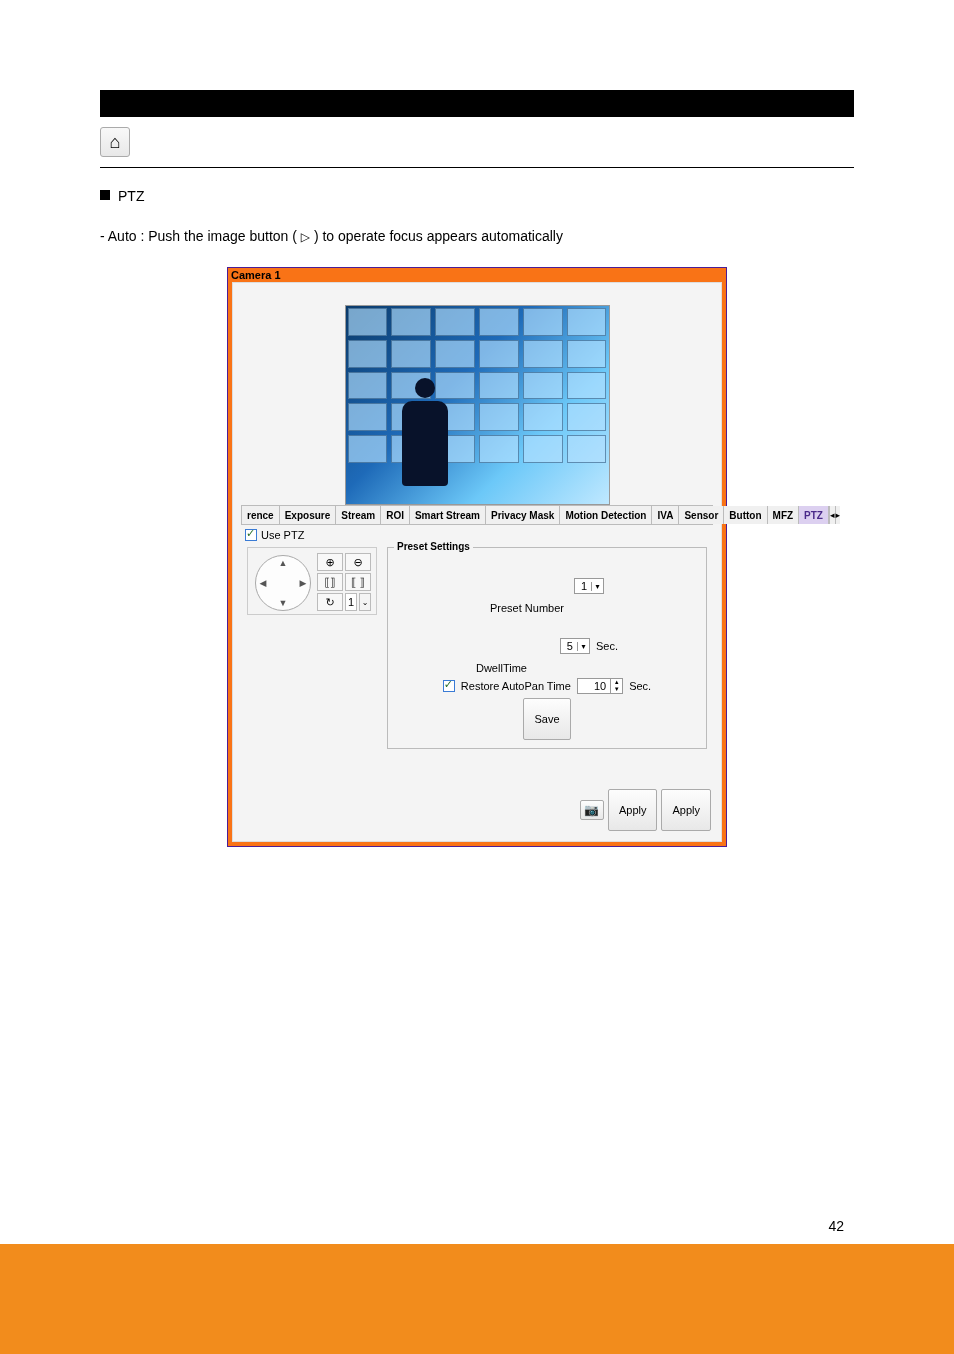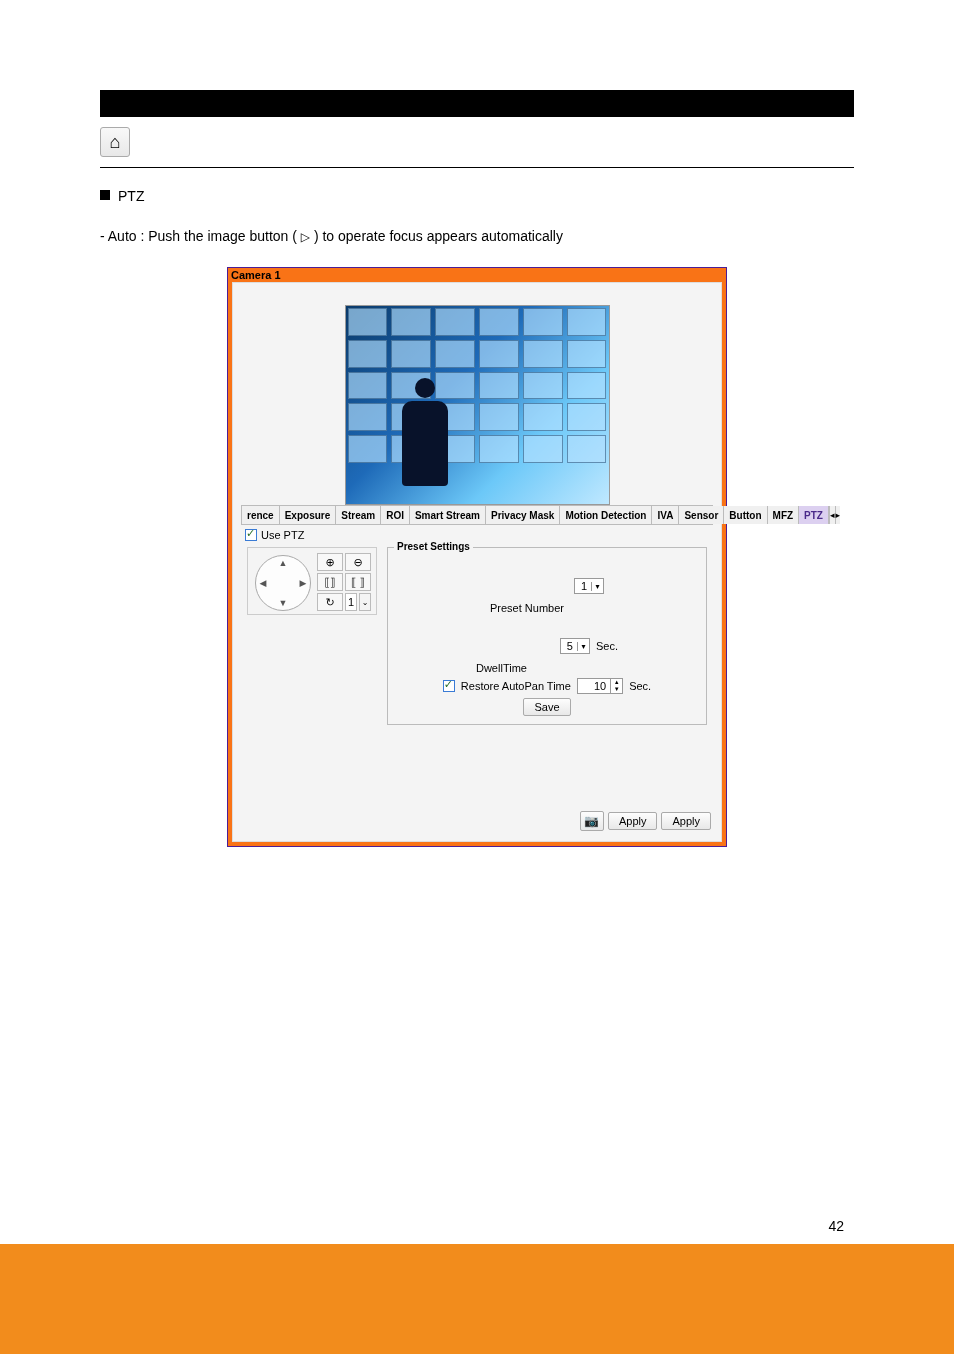--- a/index.html
+++ b/index.html
@@ -126,21 +126,21 @@
   .preset-row { display:flex; align-items:center; gap:6px; margin-bottom:4px;}
   .plabel { width:78px;margin-top:44px;}
   .dd { border:1px solid #999; background:#fff; height:16px; display:flex; align-items:center;}
   .dd .ddv { padding: 0 4px; min-width:16px; text-align:right;}
   .dd .dda { width:12px; border-left:1px solid #999; text-align:center; font-size:8px;}
   .spin { border:1px solid #999; background:#fff; height:16px; display:flex; align-items:center;}
   .spin .sv { padding:0 4px; min-width:20px; text-align:right;margin-left:12px;}
   .spin .arrows { width:12px; display:flex; flex-direction:column; border-left:1px solid #999;}
   .spin .arrows span { font-size:6px; text-align:center; line-height:7px;}
   .save-btn-wrap { margin-top:auto;}
-  .btn { border:1px solid #aaa; background:linear-gradient(#fdfdfd,#e8e8e8); padding:2px 10px; font-size:11px; border-radius:2px;}
+  .btn { border:1px solid #aaa; background:linear-gradient(#fdfdfd,#e8e8e8); padding:14px 10px; font-size:11px; border-radius:2px;}
 
   .footer-btns { position:absolute; right:10px; bottom:10px; display:flex; gap:4px; align-items:center;}
   .icon-btn { width:24px; height:20px; border:1px solid #aaa; background:linear-gradient(#fdfdfd,#e8e8e8); border-radius:2px; display:flex; align-items:center; justify-content:center; font-size:12px;}
 
   .orange-footer {
     position:absolute; left:0; right:0; bottom:0; height:110px;
     background:#f28c1c;
   }
   .page-num { position:absolute; right:110px; bottom:120px; font-size:14px; }
 </style>

